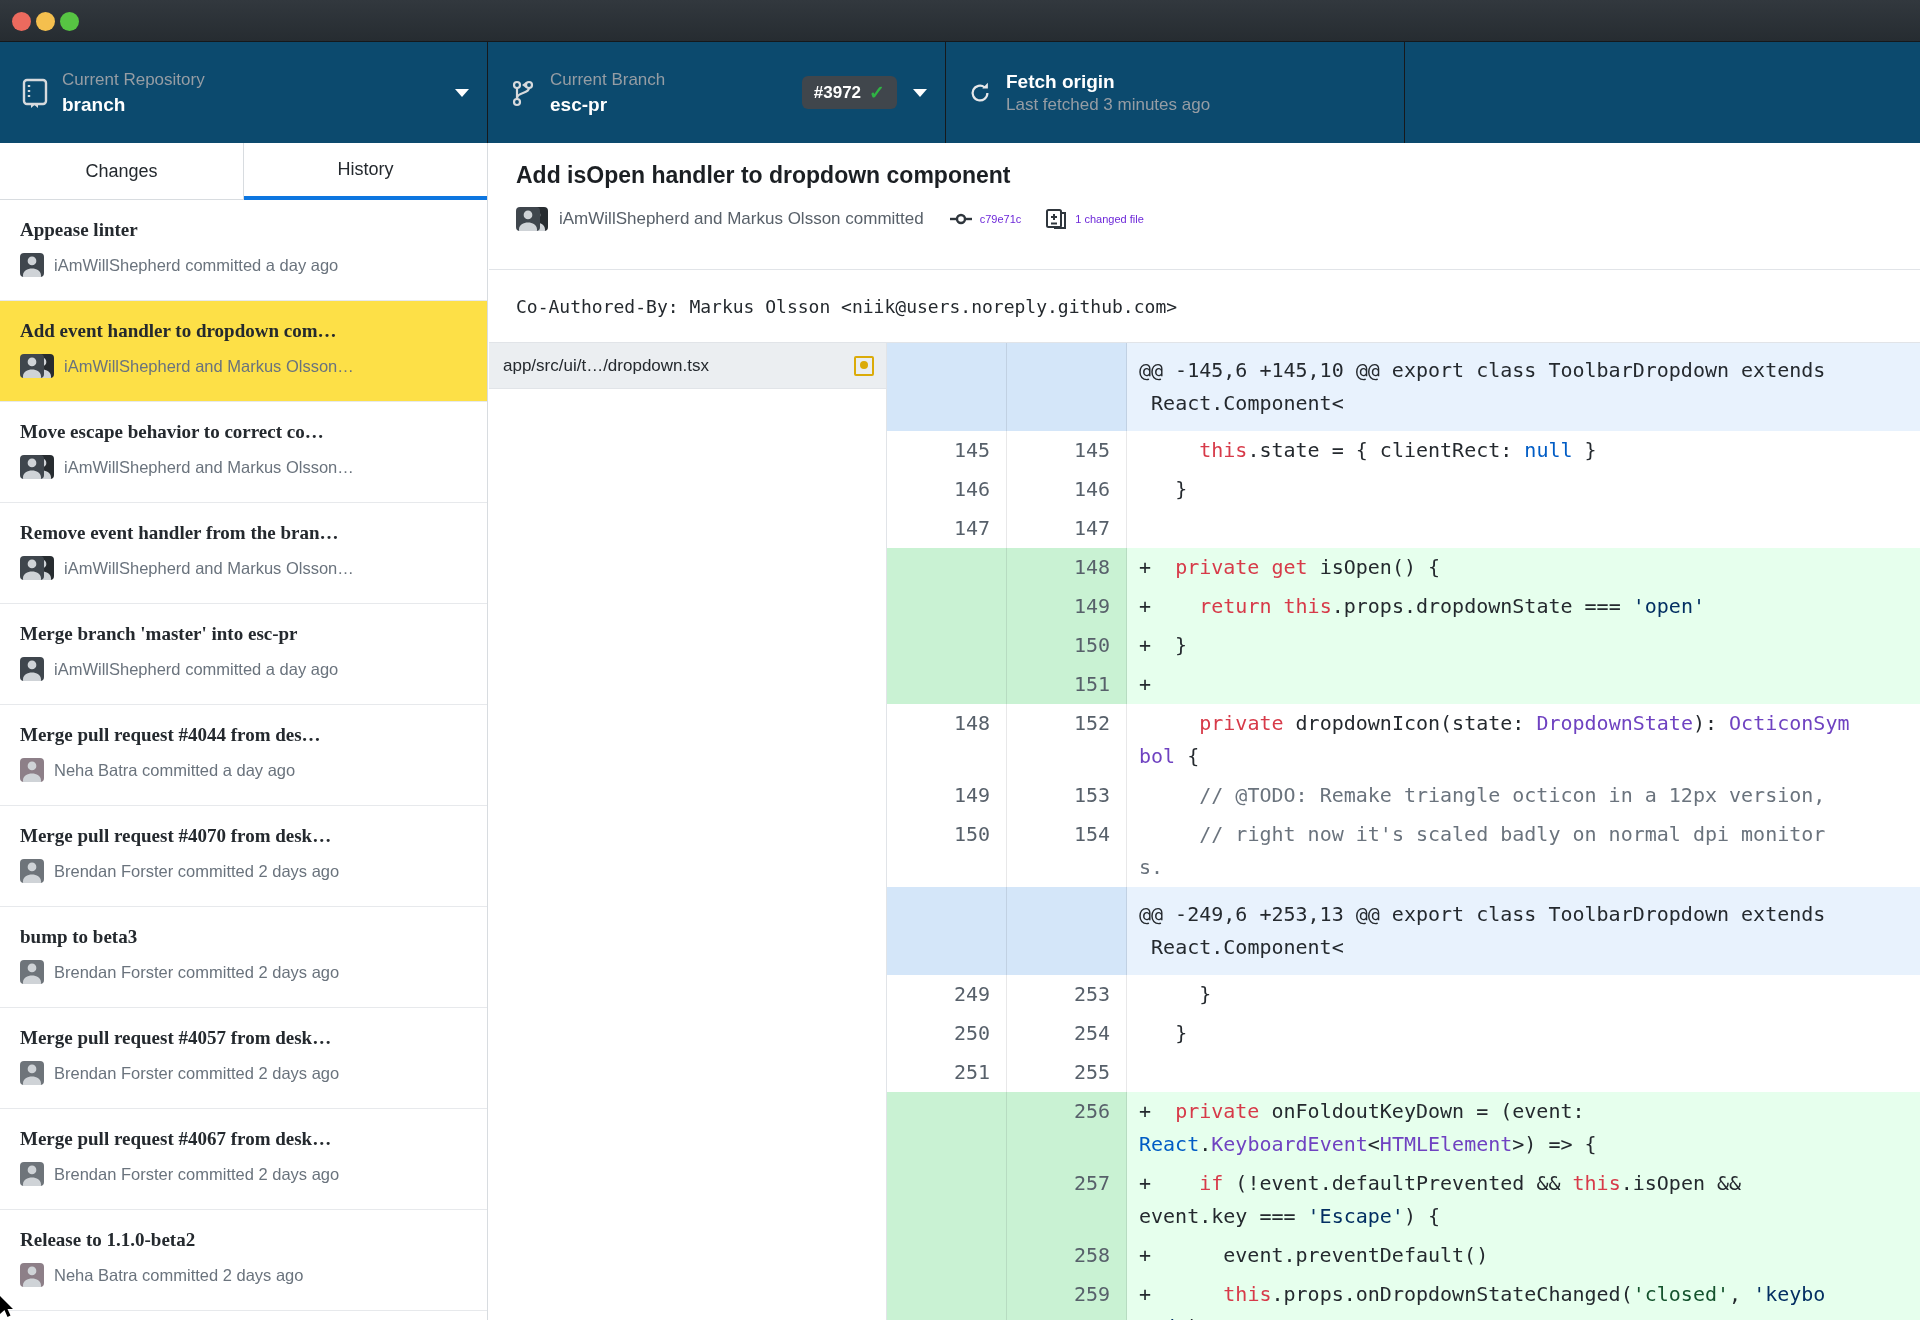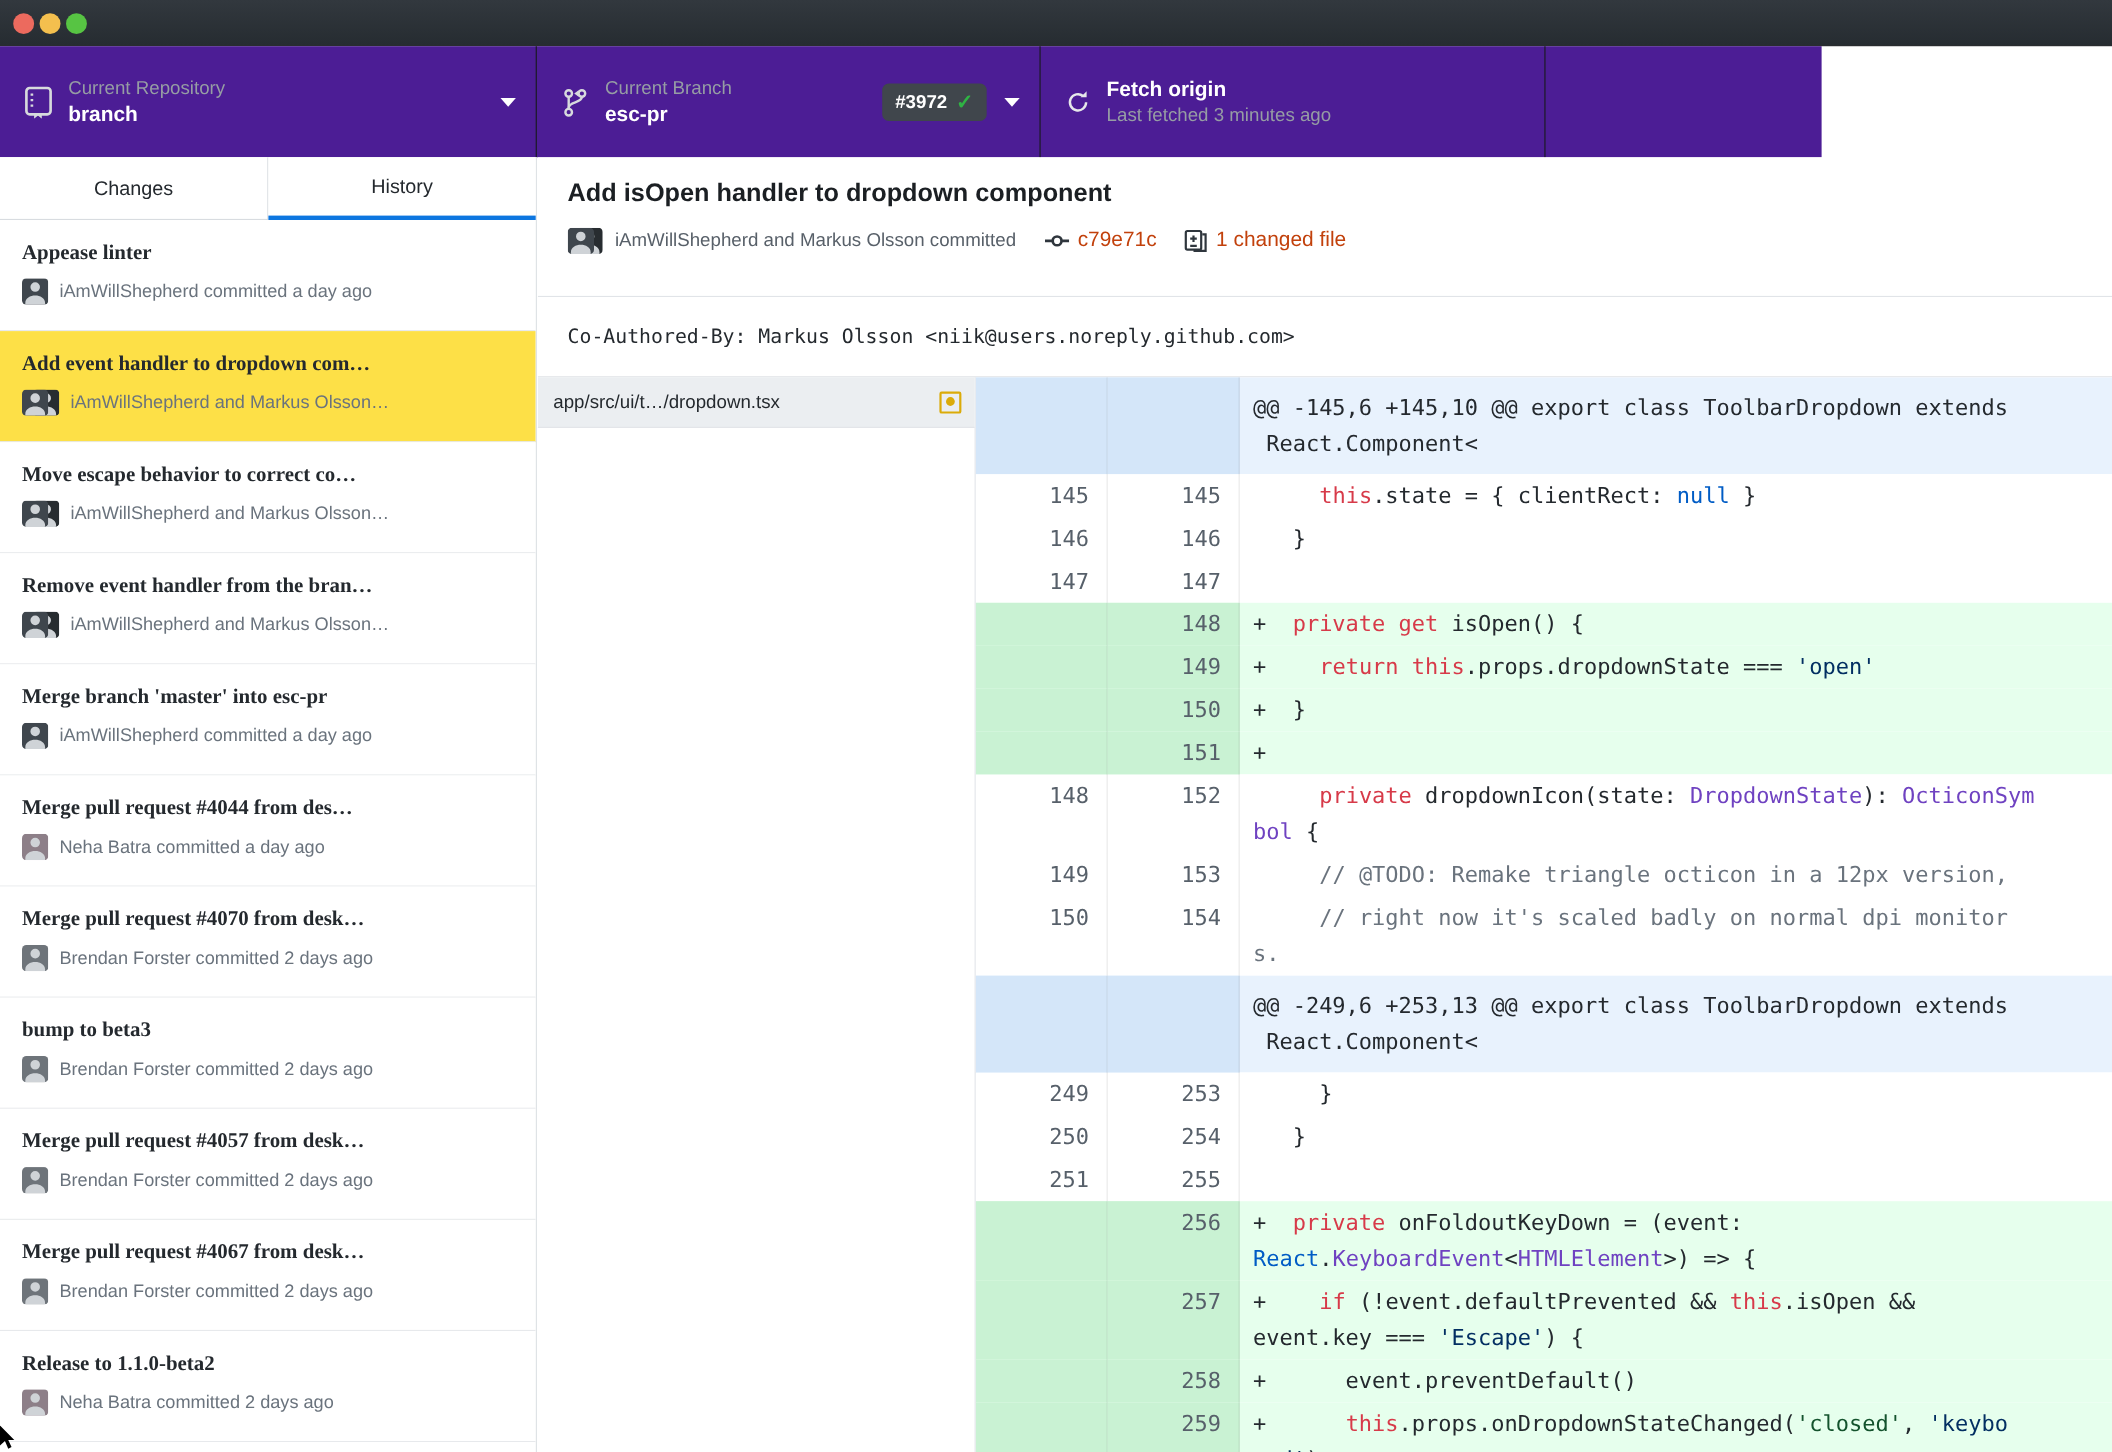--- a/index.html
+++ b/index.html
@@ -7,22 +7,22 @@
               font-family:"Liberation Sans", sans-serif; }
 
   
   .titlebar { position:absolute; left:0; top:0; width:1920px; height:42px;
               background:linear-gradient(#32383e,#262c31); border-bottom:1px solid #15181b; }
   .traffic { position:absolute; top:12px; width:19px; height:19px; border-radius:50%; }
   .t-red   { left:12px;  background:#ec6a5e; }
   .t-yellow{ left:36px;  background:#f4bf4e; }
   .t-green { left:60px;  background:#57c443; }
 
-  .toolbar { position:absolute; left:0; top:42px; width:1656px; height:101px;
-             background:#4c1d95; display:flex; }
+  .toolbar { position:absolute; left:0; top:42px; width:1920px; height:101px;
+             background:#0c4a6e; display:flex; }
   .tb-section { height:100%; display:flex; align-items:center; padding:0 18px 0 22px;
                 border-right:1px solid #16191c; }
   .tb-repo   { width:488px; }
   .tb-branch { width:458px; }
   .tb-fetch  { width:459px; }
   .tb-icon { width:26px; height:30px; margin-right:14px; flex:none; }
   .tb-text { display:flex; flex-direction:column; min-width:0; }
   .tb-label { font-size:17px; color:#969da4; line-height:21px; }
   .tb-value { font-size:19px; font-weight:bold; color:#fff; line-height:24px; margin-top:3px; }
   .tb-caret { width:0; height:0; border-left:7px solid transparent; border-right:7px solid transparent;
@@ -52,21 +52,21 @@
   .avset { position:relative; height:24px; flex:none; }
   .av { position:absolute; top:0; width:24px; height:24px; border-radius:4px; overflow:hidden; }
   .av svg { display:block; }
 
   
   .main { position:absolute; left:489px; top:143px; right:0; bottom:0; background:#fff; }
   .summary { padding:14px 28px 0 27px; height:127px; border-bottom:1px solid #e1e4e8; }
   .cm-title { font-size:23px; font-weight:bold; color:#1b1f23; line-height:30px; margin-top:3px; }
   .cm-meta { display:flex; align-items:center; margin-top:17px; }
   .cm-meta .who { font-size:17px; color:#586069; margin-left:11px; }
-  .cm-meta .sha, .cm-meta .files { font-size:19px; color:#c2410c; }
+  .cm-meta .sha, .cm-meta .files { font-size:11px; color:#6d28d9; }
   .mini-icon { width:22px; height:22px; flex:none; }
   .coauthor { height:73px; border-bottom:1px solid #e1e4e8; display:flex; align-items:center; padding:0 27px;
               font-family:"DejaVu Sans Mono","Liberation Mono",monospace; font-size:18px; color:#24292e; }
 
   .content-row { position:absolute; left:0; top:200px; right:0; bottom:0; display:flex; }
   .filecol { width:398px; flex:none; border-right:1px solid #e1e4e8; }
   .file-row { height:46px; background:#ebeef1; border-bottom:1px solid #e1e4e8;
               display:flex; align-items:center; padding:0 12px 0 14px; }
   .file-row .path { font-size:17px; color:#24292e; white-space:nowrap; overflow:hidden;
                     text-overflow:ellipsis; flex:1; }

